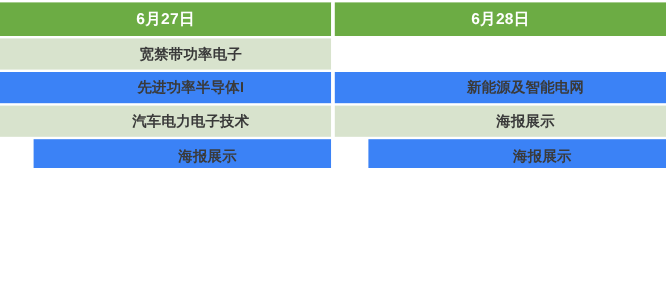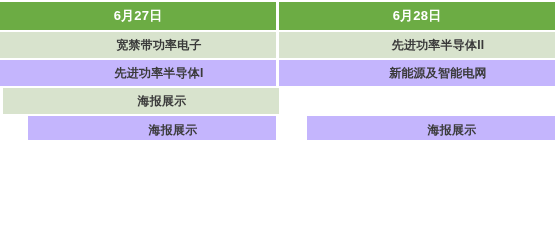--- a/index.html
+++ b/index.html
@@ -55,54 +55,54 @@
   .row.body { height: 26px; }
   .row.body .cell {
     height: 26px;
     font-size: 12px;
     font-weight: bold;
     color: #3a3a3a;
     letter-spacing: 0.2px;
     padding-left: 42px;
   }
   .row.body.shade-a .cell { background: #d8e3cd; }
-  .row.body.shade-b .cell { background: #c4b5fd; }
+  .row.body.shade-b .cell { background: #3b82f6; }
   .row.body.last { height: 28px; }
   .row.body.last .cell { height: 28px; margin-left: 28px; }
 </style>
 </head>
 <body>
 
 <div id="schedule-table">
 
   <div class="row header">
     <div class="cell left">6月27日</div>
     <div class="gap-col"></div>
     <div class="cell right">6月28日</div>
   </div>
 
   <div class="gap-row"></div>
 
   <div class="row body shade-a">
     <div class="cell left">宽禁带功率电子</div>
     <div class="gap-col"></div>
-    <div class="cell right">先进功率半导体II</div>
   </div>
 
   <div class="gap-row"></div>
 
   <div class="row body shade-b">
     <div class="cell left">先进功率半导体I</div>
     <div class="gap-col"></div>
     <div class="cell right">新能源及智能电网</div>
   </div>
 
   <div class="gap-row"></div>
 
   <div class="row body shade-a">
+    <div class="cell left">汽车电力电子技术</div>
     <div class="gap-col"></div>
     <div class="cell right">海报展示</div>
   </div>
 
   <div class="gap-row"></div>
 
   <div class="row body shade-b last">
     <div class="cell left">海报展示</div>
     <div class="gap-col"></div>
     <div class="cell right">海报展示</div>

